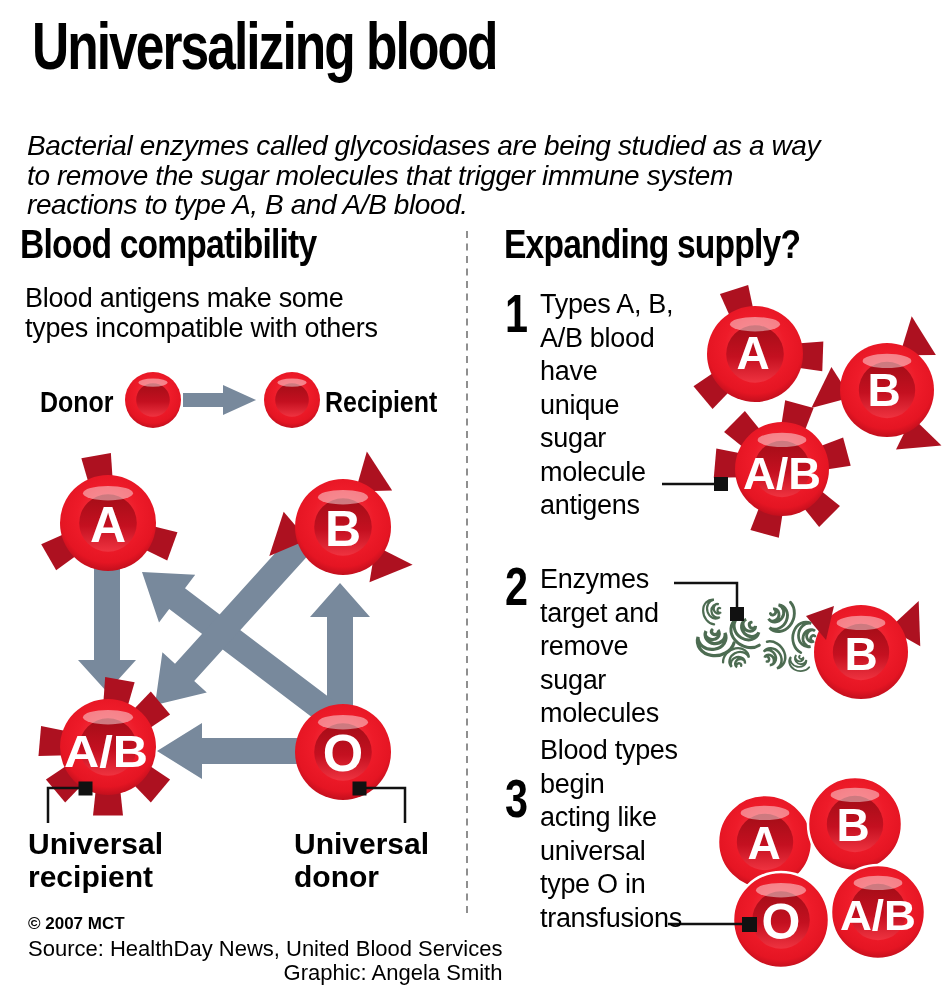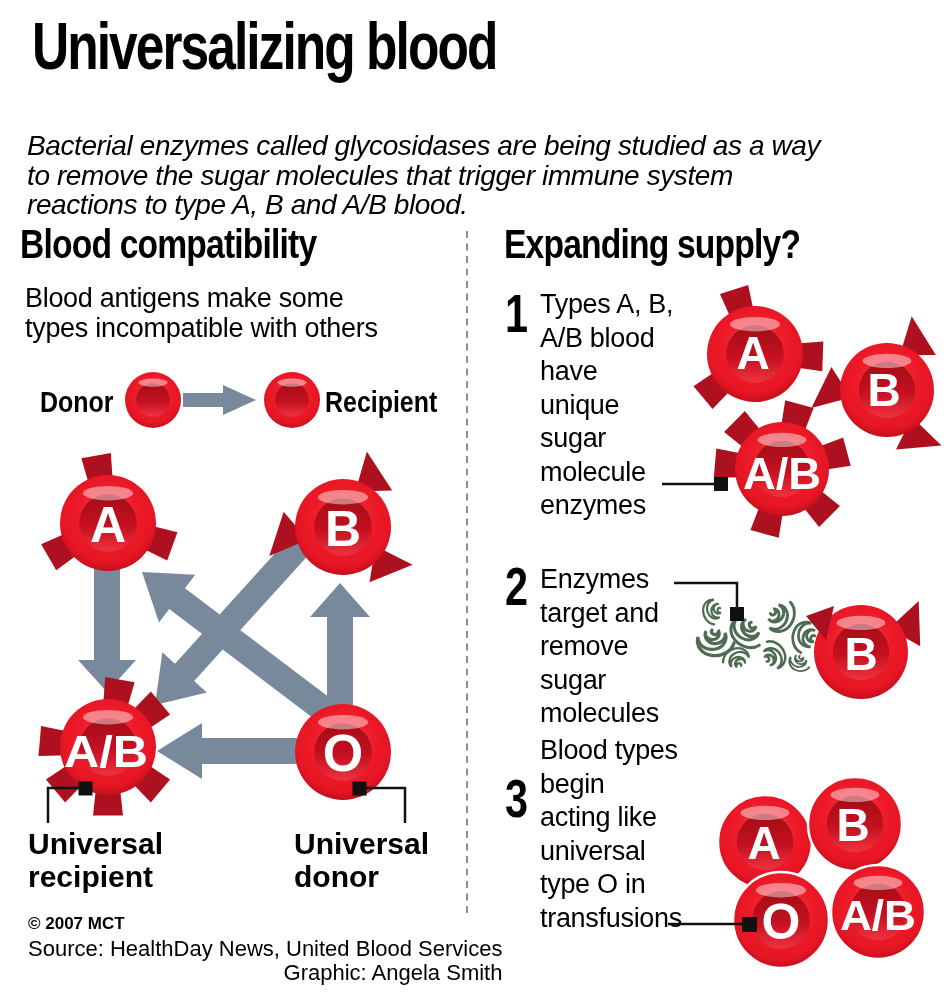--- a/index.html
+++ b/index.html
@@ -251,21 +251,21 @@
 
 <div class="abs" id="num-1">
   <span class="cond step-num">1</span>
 </div>
 <div class="abs pre step-text" id="text-1">Types A, B,
 A/B blood
 have
 unique
 sugar
 molecule
-enzymes</div>
+antigens</div>
 
 <div class="abs" id="num-2">
   <span class="cond step-num">2</span>
 </div>
 <div class="abs pre step-text" id="text-2">Enzymes
 target and
 remove
 sugar
 molecules</div>
 

